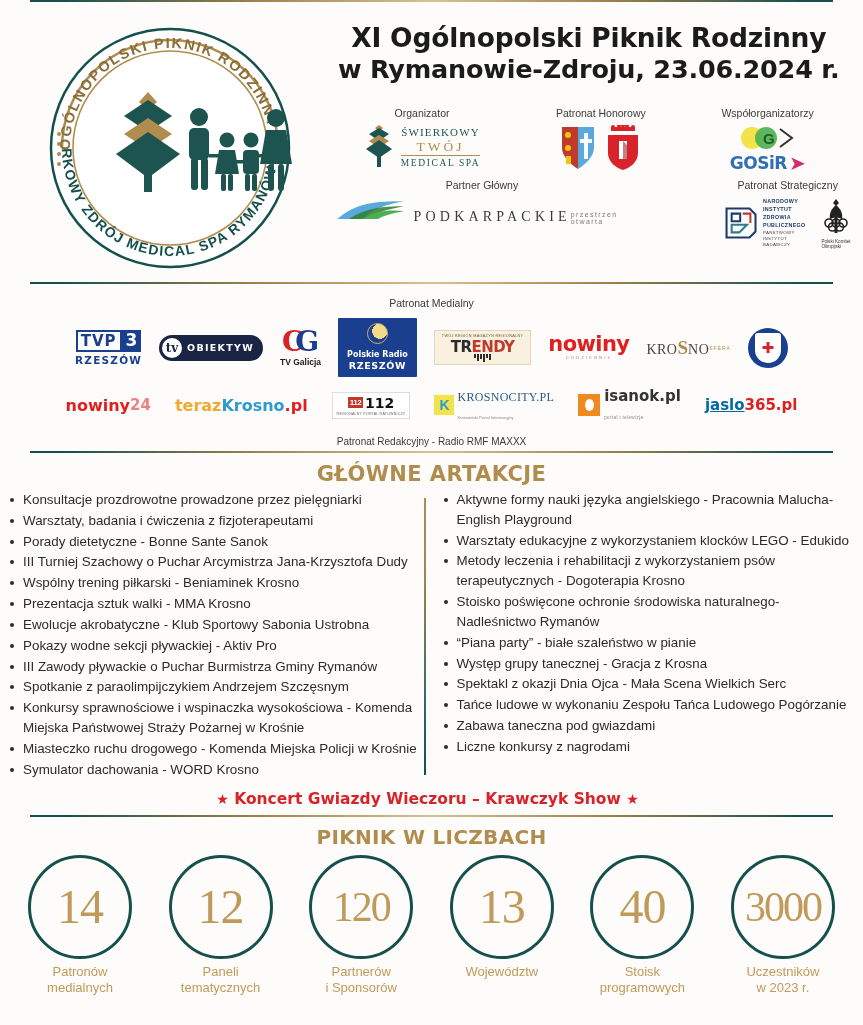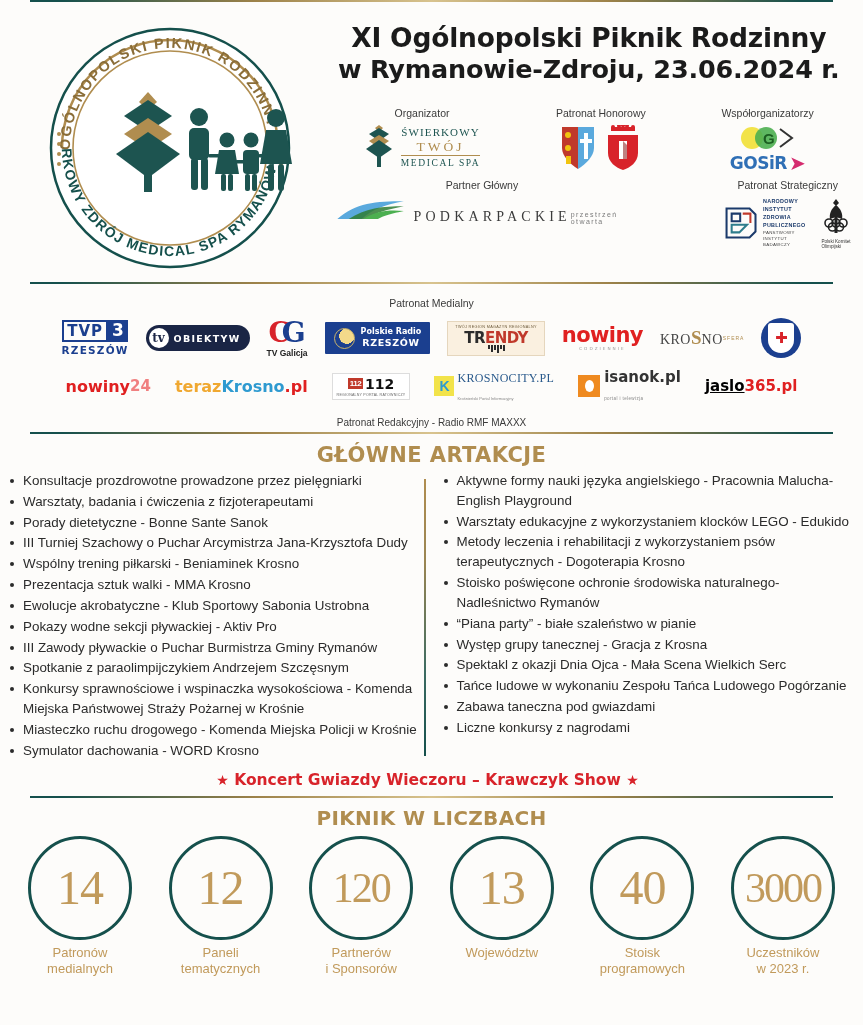--- a/index.html
+++ b/index.html
@@ -92,21 +92,21 @@
   .obiektyw{background:#1a2545;border-radius:14px;padding:3px 9px 3px 3px;display:flex;align-items:center;gap:5px;}
   .ob-circ{width:20px;height:20px;border-radius:50%;background:#fff;color:#1a2545;font-weight:bold;font-size:12px;display:flex;align-items:center;justify-content:center;font-family:"DejaVu Serif",serif;}
   .ob-txt{color:#fff;font-weight:bold;font-size:9.5px;letter-spacing:1.3px;font-family:"DejaVu Sans",sans-serif;}
 
   .galicja{display:flex;flex-direction:column;align-items:center;}
   .gal-mark{display:flex;align-items:center;}
   .gal-c{color:#d8232a;font-size:28px;font-weight:bold;font-family:"DejaVu Serif",serif;line-height:1;}
   .gal-g{color:#1b3f8f;font-size:28px;font-weight:bold;font-family:"DejaVu Serif",serif;line-height:1;margin-left:-9px;}
   .gal-sub{font-size:8.5px;color:#222;font-weight:bold;margin-top:1px;}
 
-  .prr{background:#1b3f8f;padding:5px 9px;display:flex;align-items:center;gap:6px;border-radius:1px;}
+  .prr{background:#1b3f8f;padding:5px 9px;display:flex;align-items:center;gap:6px;border-radius:1px;flex-direction:column;}
   .prr-moon{width:19px;height:19px;border-radius:50%;background:radial-gradient(circle at 62% 38%, #f3d98a 0 45%, #1b3f8f 46% 100%);border:1px solid #cbb46a;}
   .prr-txt{color:#fff;font-weight:bold;font-size:8px;line-height:1.25;text-align:center;font-family:"DejaVu Sans",sans-serif;}
   .prr-txt .b{font-size:9.5px;letter-spacing:.6px;}
 
   .trendy{background:#faf0e0;border:1px solid #e5d6bd;padding:3px 7px 2px 7px;display:flex;flex-direction:column;align-items:center;}
   .trendy-top{font-size:3.8px;color:#6c5a3a;letter-spacing:.3px;}
   .trendy-main{font-family:"DejaVu Sans",sans-serif;font-weight:bold;font-size:15px;letter-spacing:-.5px;}
   .trendy-main .t1{color:#2b2b2b;}
   .trendy-main .t2{color:#c0392b;}
   .trendy-bars{display:flex;gap:1px;margin-top:-2px;}
@@ -142,21 +142,21 @@
   .kcity-t{font-family:"Liberation Serif",serif;font-size:12px;color:#2a5a8c;letter-spacing:.3px;}
   .kcity-s{font-size:4px;color:#888;}
 
   .isanok{display:flex;align-items:center;gap:4px;}
   .isanok-sq{width:22px;height:22px;background:#ef8a20;display:flex;align-items:center;justify-content:center;}
   .isanok-sq i{display:block;width:9px;height:12px;background:#fff;border-radius:50%;}
   .isanok-t{font-weight:bold;font-size:15px;color:#333;font-family:"DejaVu Sans",sans-serif;}
   .isanok-s{font-size:4.5px;color:#888;letter-spacing:.4px;}
 
   .jaslo{font-weight:bold;font-size:15px;font-family:"DejaVu Sans",sans-serif;}
-  .jaslo .y{color:#000000;text-decoration:underline;}
+  .jaslo .y{color:#0369a1;text-decoration:underline;}
   .jaslo .r{color:#e02020;}
 
   .red-cap{text-align:center;font-size:10px;color:#3a3a3a;margin-top:13px;}
 
   
   .attr-head{
     text-align:center;
     color:#b08d4f;
     font-weight:bold;
     font-size:21px;

